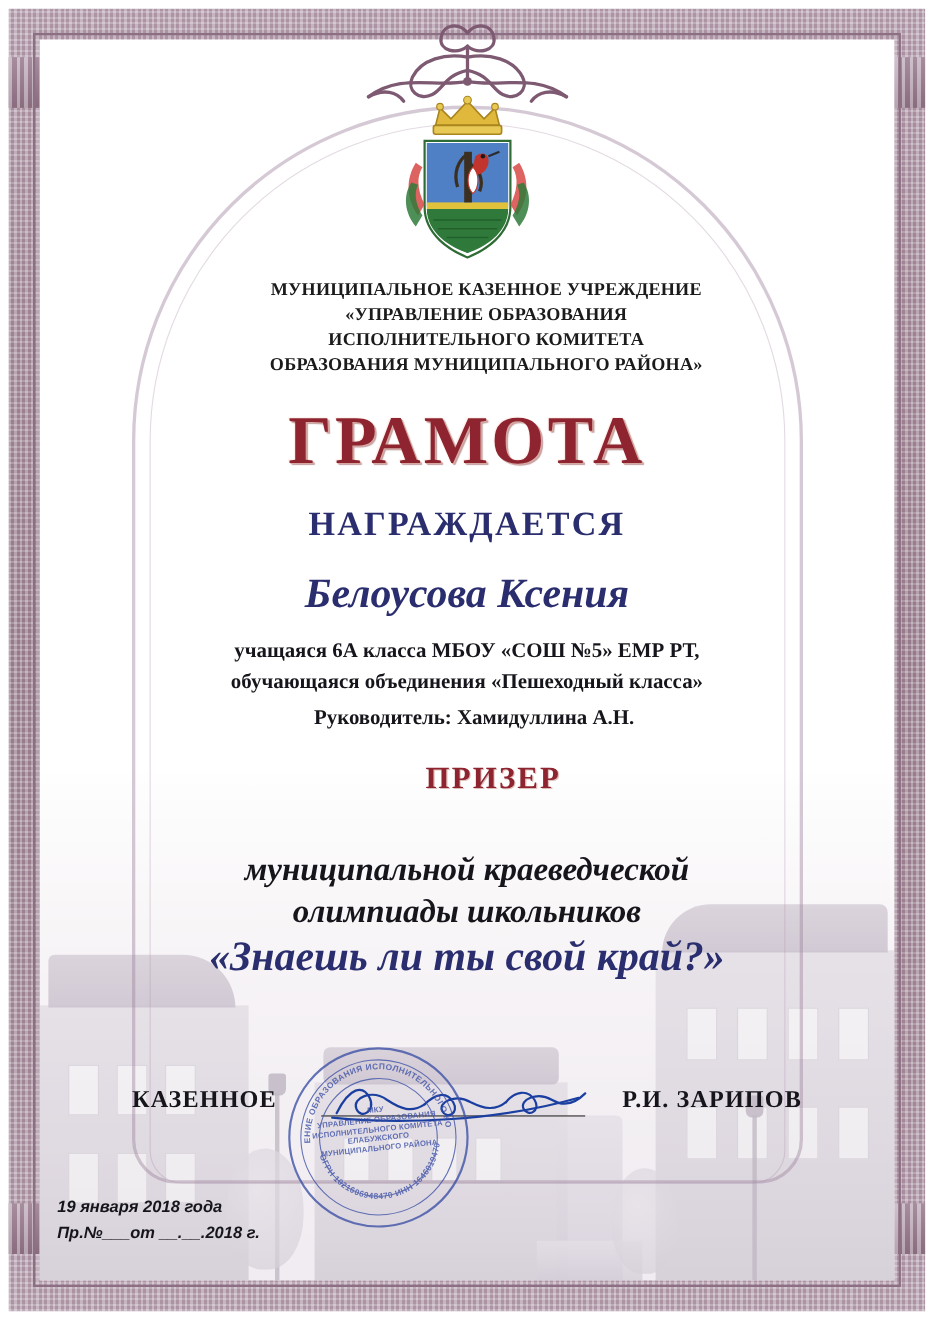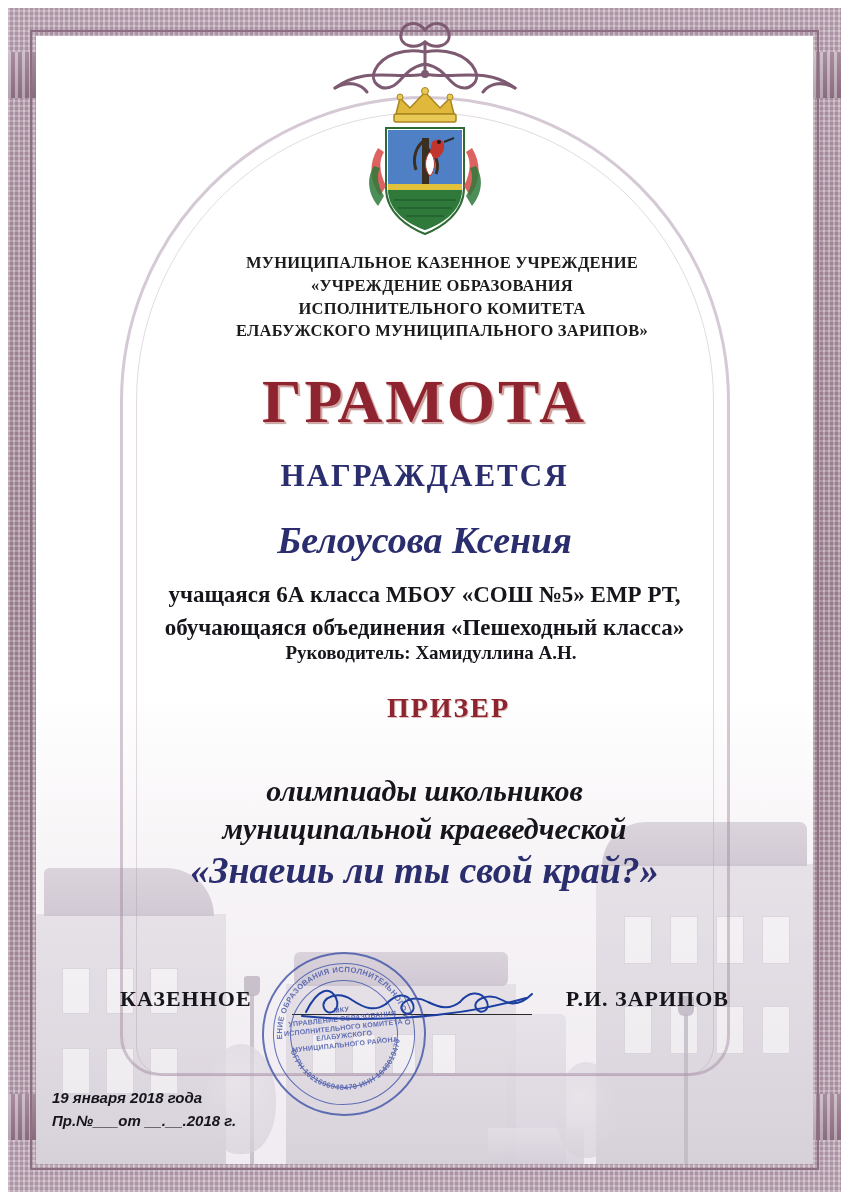--- a/index.html
+++ b/index.html
@@ -207,21 +207,21 @@
     font-size: 38px;
     color: #2b2e6e;
   }
   .details {
     position: absolute;
     left: 0; right: 0;
     top: 578px;
     text-align: center;
     font-family: "Liberation Serif", serif;
     font-weight: bold;
-    font-size: 23px;
+    font-size: 19px;
     line-height: 1.45;
     color: #15151b;
   }
   .supervisor {
     position: absolute;
     left: 0; right: 0;
     top: 642px;
     text-align: center;
     font-family: "Liberation Serif", serif;
     font-weight: bold;
@@ -474,42 +474,42 @@
       </g>
       <g fill="#2f7a3a" opacity=".85">
         <path d="M34 88 C26 100, 28 116, 38 128 L44 118 C38 108, 36 98, 40 90 Z"></path>
         <path d="M136 88 C144 100, 142 116, 132 128 L126 118 C132 108, 134 98, 130 90 Z"></path>
       </g>
     </svg>
   </div>
 
   <div class="org">
     <div>МУНИЦИПАЛЬНОЕ КАЗЕННОЕ УЧРЕЖДЕНИЕ</div>
-    <div>«УЧРЕЖДЕНИЕ ОБРАЗОВАНИЯ</div>
+    <div>«УПРАВЛЕНИЕ ОБРАЗОВАНИЯ</div>
     <div>ИСПОЛНИТЕЛЬНОГО КОМИТЕТА</div>
-    <div>ЕЛАБУЖСКОГО МУНИЦИПАЛЬНОГО ЗАРИПОВ»</div>
+    <div>ОБРАЗОВАНИЯ МУНИЦИПАЛЬНОГО РАЙОНА»</div>
   </div>
 
   <div class="title-gramota">ГРАМОТА</div>
 
   <div class="awarded">НАГРАЖДАЕТСЯ</div>
 
   <div class="recipient">Белоусова Ксения</div>
 
   <div class="details">
     <div>учащаяся 6А класса МБОУ «СОШ №5» ЕМР РТ,</div>
     <div>обучающаяся объединения «Пешеходный класса»</div>
   </div>
   <div class="supervisor">Руководитель: Хамидуллина А.Н.</div>
 
   <div class="prize">ПРИЗЕР</div>
 
   <div class="event">
+    <div>муниципальной краеведческой</div>
     <div>олимпиады школьников</div>
-    <div>муниципальной краеведческой</div>
   </div>
   <div class="event-quote">«Знаешь ли ты свой край?»</div>
 
   <div class="sign-row">
     <span>КАЗЕННОЕ</span>
     <span>Р.И. ЗАРИПОВ</span>
   </div>
   <div class="sign-line"></div>
 
   <div class="signature">

